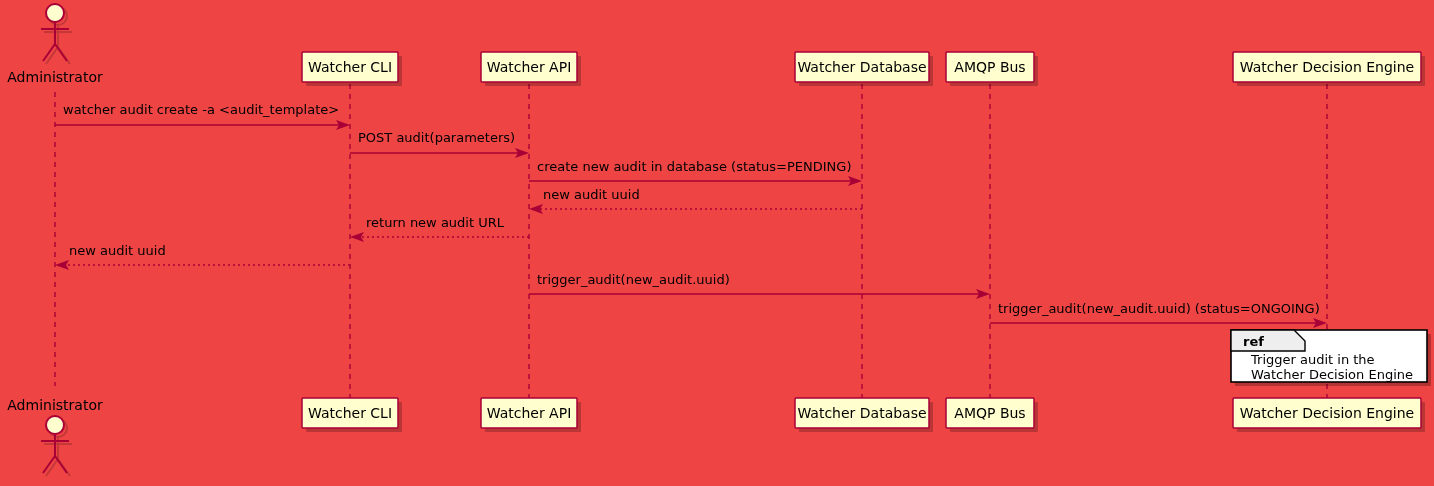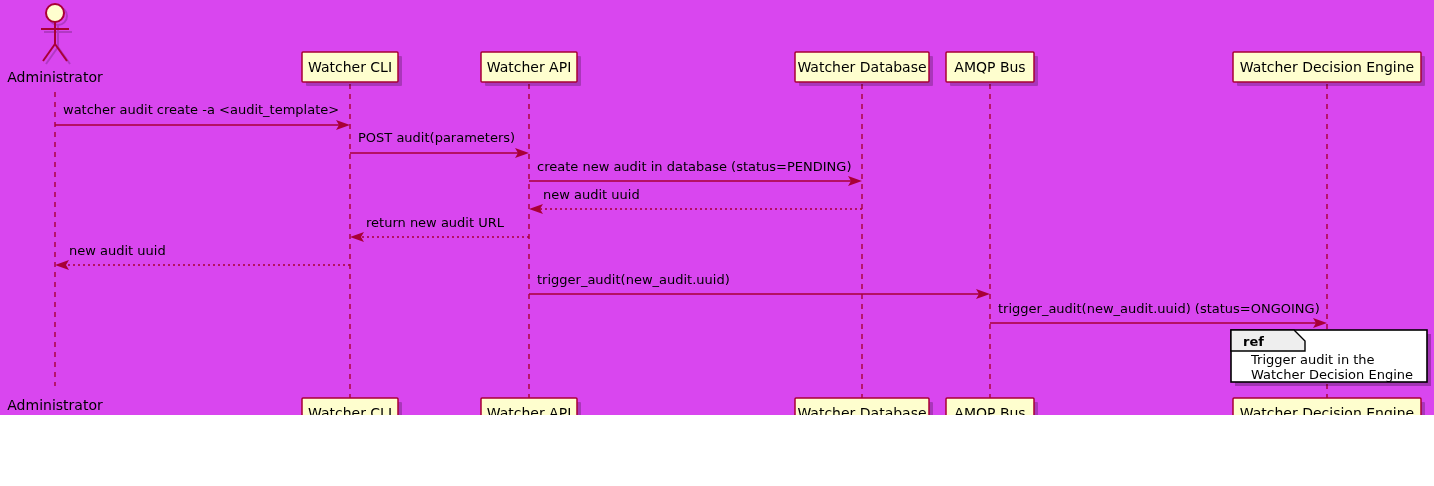--- a/index.html
+++ b/index.html
@@ -6,22 +6,22 @@
     margin: 0;
     padding: 0;
     background: #ffffff;
   }
   body {
     font-family: "DejaVu Sans", sans-serif;
   }
   #canvas {
     position: relative;
     width: 1434px;
-    height: 415px;
-    background: #d946ef;
+    height: 486px;
+    background: #ef4444;
     overflow: hidden;
   }
   svg.diagram {
     position: absolute;
     left: 0;
     top: 0;
     width: 1434px;
     height: 486px;
   }
   

